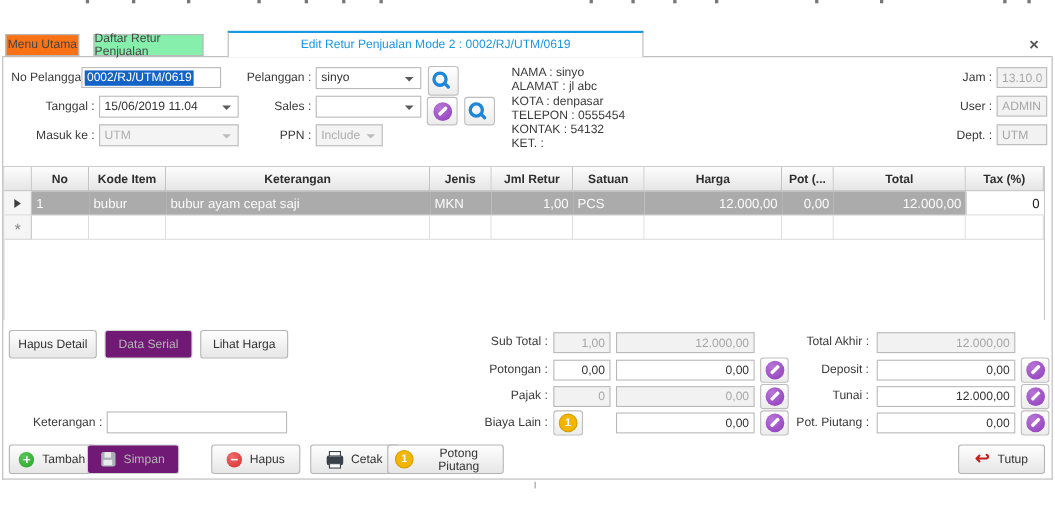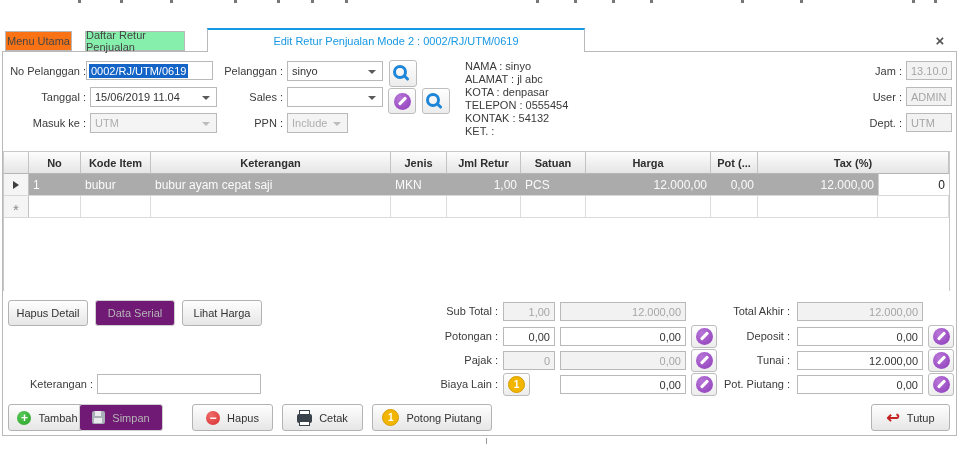--- a/index.html
+++ b/index.html
@@ -113,21 +113,21 @@
 <div class="tabline"></div>
 <div class="tab t1">Menu Utama</div>
 <div class="tab t2">Daftar Retur Penjualan</div>
 <div class="tab active">Edit Retur Penjualan Mode 2 : 0002/RJ/UTM/0619</div>
 <div class="close-x">×</div>
 
 <div class="frame"></div>
 <div class="btick"></div>
 
 <div class="lbl" style="left:0;top:65px;width:86px">No Pelanggan :</div>
-<div class="seltext" style="left:86px;top:61px;width:127px">
+<div class="seltext" style="left:74px;top:61px;width:127px">
   <span>0002/RJ/UTM/0619</span>
 </div>
 
 <div class="lbl" style="left:0;top:91px;width:86px">Tanggal :</div>
 <div class="combo" style="left:90px;top:87px;width:127px">
   <span>15/06/2019 11.04</span>
     <i class="arr"></i>
 </div>
 
 <div class="lbl" style="left:0;top:117px;width:86px">Masuk ke :</div>
@@ -183,20 +183,21 @@
   <div class="grow ghead">
     <div class="cell c0"></div>
     <div class="cell c1">No</div>
     <div class="cell c2">Kode Item</div>
     <div class="cell c3">Keterangan</div>
     <div class="cell c4">Jenis</div>
     <div class="cell c5">Jml Retur</div>
     <div class="cell c6">Satuan</div>
     <div class="cell c7">Harga</div>
     <div class="cell c8">Pot (...</div>
+    <div class="cell c9">Total</div>
     <div class="cell c10">Tax (%)</div>
   </div>
   <div class="grow selrow">
     <div class="rowsel">
         <span class="tri"></span>
       </div>
     <div class="cell c1">1</div>
     <div class="cell c2">bubur</div>
     <div class="cell c3">bubur ayam cepat saji</div>
     <div class="cell c4">MKN</div>
@@ -288,20 +289,20 @@
     <span>Simpan</span>
 </button>
 <button class="btn" style="left:192px;top:404px;width:81px;height:27px">
   <span class="icircle red">−</span>
     <span>Hapus</span>
 </button>
 <button class="btn" style="left:282px;top:404px;width:81px;height:27px">
   <span class="printer"></span>
     <span>Cetak</span>
 </button>
-<button class="btn" style="left:372px;top:404px;width:120px;height:27px">
+<button class="btn" style="left:352px;top:404px;width:106px;height:27px">
   <span class="coin"></span>
     <span>Potong Piutang</span>
 </button>
 <button class="btn" style="left:871px;top:404px;width:79px;height:27px">
   <span class="ret-arrow">↩</span>
     <span>Tutup</span>
 </button>
 
 </body></html>

